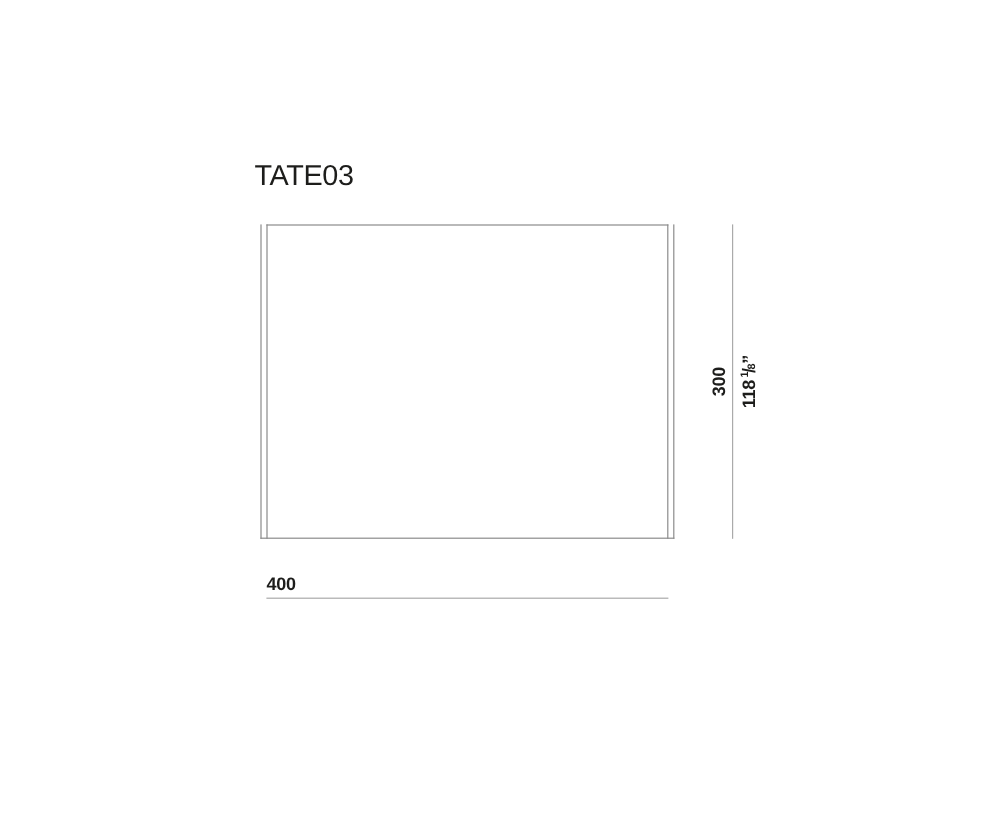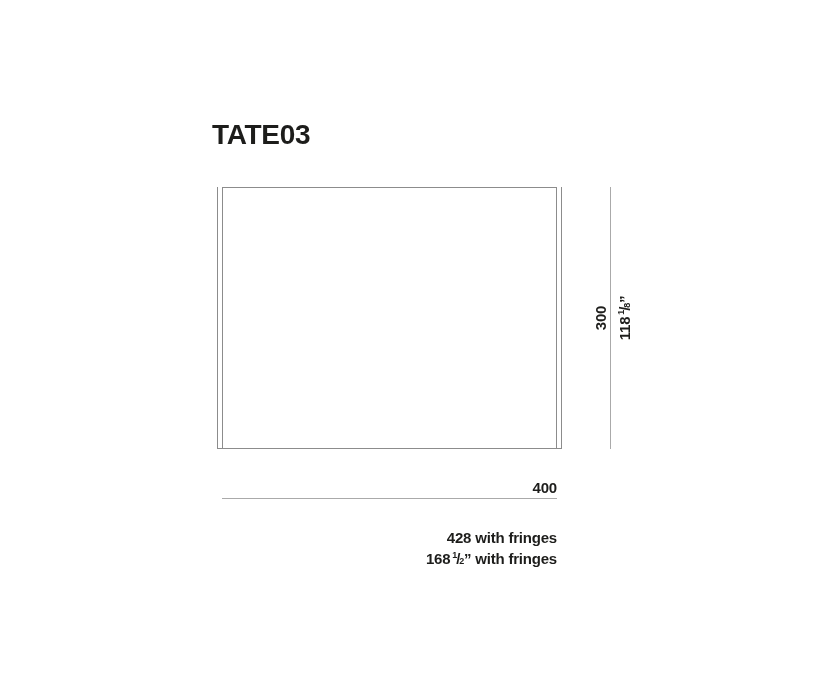--- a/index.html
+++ b/index.html
@@ -13,23 +13,23 @@
     width: 840px; height: 679px;
     position: relative;
     overflow: hidden;
     font-family: "Liberation Sans", "DejaVu Sans", sans-serif;
     color: var(--text);
   }
   .stage { position: absolute; inset: 0; }
 
   .title {
     position: absolute;
-    left: 212px; top: 119px;
-    font-size: 28px;
-    font-weight: 700;
+    left: 212px; top: 133px;
+    font-size: 24px;
+    font-weight: 400;
     letter-spacing: -0.3px;
     color: var(--text);
   }
 
   
   .rug {
     position: absolute;
     left: 217px; top: 187px;
     width: 345px; height: 262px;
   }
@@ -71,21 +71,21 @@
     position: absolute;
     transform: translate(-50%, -50%) rotate(-90deg);
   }
   .vlabel-cm { left: 600px; top: 318px; }
   .vlabel-in { left: 624px; top: 318px; }
 
   
   .hlabel {
     position: absolute;
     left: 222px; width: 335px;
-    text-align: right;
+    text-align: left;
     line-height: 15px;
   }
   .hlabel-cm       { top: 480px; }
   .hlabel-in       { top: 501px; }
   .hlabel-fr-cm    { top: 530px; }
   .hlabel-fr-in    { top: 548px; }
 </style>
 </head>
 <body>
 
@@ -112,21 +112,15 @@
     <span>118</span><sup class="fr-sup">1</sup><span class="fr-slash">/</span><sub class="fr-sub">8</sub><span>”</span>
   </div>
 
   <div class="hdim-line"></div>
 
   <div class="dim-text hlabel hlabel-cm">
     <span>400</span>
   </div>
 
 
-  <div class="dim-text hlabel hlabel-fr-cm">
-    <span>428 with fringes</span>
-  </div>
 
-  <div class="dim-text hlabel hlabel-fr-in">
-    <span>168</span><sup class="fr-sup">1</sup><span class="fr-slash">/</span><sub class="fr-sub">2</sub><span>” with fringes</span>
-  </div>
 
 </div>
 
 </body></html>

